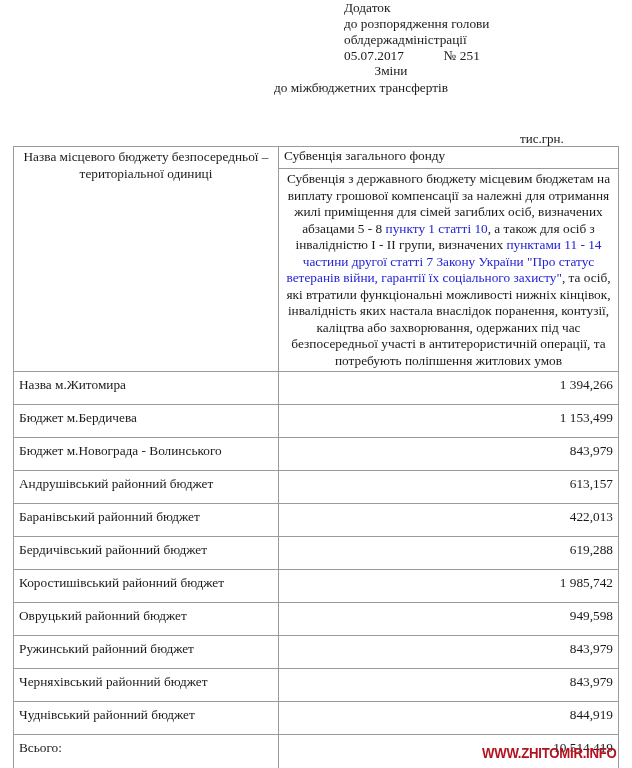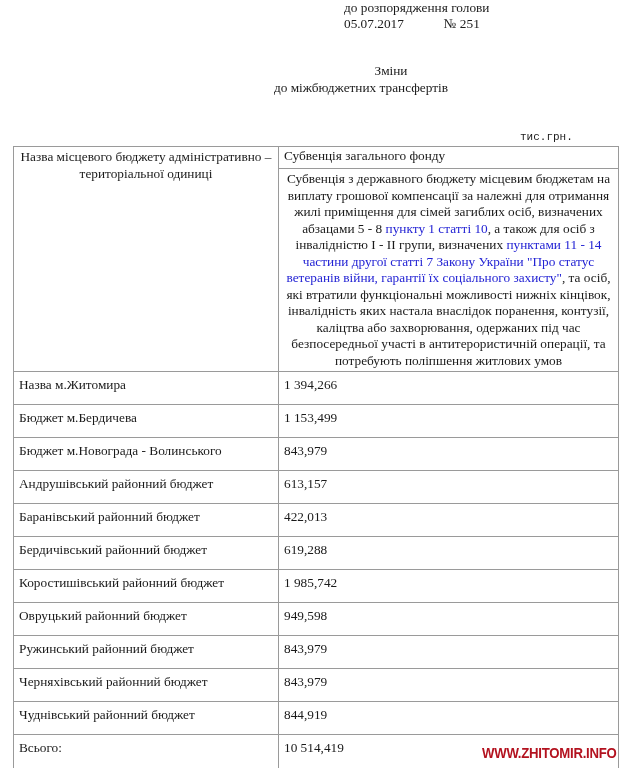--- a/index.html
+++ b/index.html
@@ -14,68 +14,70 @@
   .annex .date-line { white-space: pre; }
   .annex .num { margin-left: 40px; }
   .title-block {
     position: absolute; left: 0; width: 632px; top: 63px; text-align: center;
     line-height: 16.5px; font-size: 13.3px;
   }
   .title-block .t1 { padding-left: 150px; }
   .title-block .t2 { padding-left: 90px; }
   .title-block .t3 { padding-left: 90px; }
   .units {
-    position: absolute; left: 520px; top: 131px; font-size: 11px; font-family: Liberation Mono, monospace;
+    position: absolute; left: 520px; top: 131px; font-size: 13px;
   }
   table.budget {
     position: absolute; left: 13px; top: 146px; width: 605px;
     border-collapse: collapse; table-layout: fixed;
   }
   table.budget td {
     border: 1.5px solid #9a9a9a; padding: 0 5px; vertical-align: top;
     font-size: 13.3px; line-height: 16.5px;
   }
   table.budget col.c1 { width: 265px; }
   table.budget col.c2 { width: 340px; }
   .hdr-left { text-align: center; padding-top: 2px !important; }
   .hdr-right-top { height: 20px; padding-top: 1px !important; }
   .hdr-right-desc { text-align: center; padding-top: 2px !important; padding-bottom: 2px !important; margin-top: 24px; }
   .link { color: #2323d4; }
   tr.data-row td { height: 27px; padding-top: 5px !important; }
   tr.total-row td { height: 28px; padding-top: 5px !important; }
-  td.val { text-align: left; }
+  td.val { text-align: right; }
   .watermark {
     position: absolute; left: 482px; top: 744px;
     font-family: "Liberation Sans", "DejaVu Sans", sans-serif; font-weight: bold;
     font-size: 15px; letter-spacing: -0.3px; transform: scaleX(0.88); transform-origin: left top;
   }
 </style>
 </head>
 <body>
 
 <div class="annex">
+  <div>Додаток</div>
   <div>до розпорядження голови</div>
+  <div>облдержадміністрації</div>
   <div class="date-line"><span>05.07.2017</span><span class="num">№ 251</span></div>
 </div>
 
 <div class="title-block">
   <div class="t1">Зміни</div>
   <div class="t2">до міжбюджетних трансфертів</div>
 </div>
 
 <div class="units">тис.грн.</div>
 
 <table class="budget">
   <colgroup>
       <col class="c1">
       <col class="c2">
     </colgroup>
   <tbody id="tbody">
     <tr>
-      <td class="hdr-left" rowspan="2">Назва місцевого бюджету адміністративно – територіальної одиниці</td>
+      <td class="hdr-left" rowspan="2">Назва місцевого бюджету безпосередньої – територіальної одиниці</td>
       <td class="hdr-right-top">Субвенція загального фонду</td>
     </tr>
     <tr>
       <td class="hdr-right-desc"><span>Субвенція з державного бюджету місцевим бюджетам на виплату грошової компенсації за належні для отримання жилі приміщення для сімей загиблих осіб, визначених абзацами 5 - 8 </span><span class="link" style="color: rgb(35, 35, 212);">пункту 1 статті 10</span><span>, а також для осіб з інвалідністю I - II групи, визначених </span><span class="link" style="color: rgb(35, 35, 212);">пунктами 11 - 14 частини другої статті 7 Закону України "Про статус ветеранів війни, гарантії їх соціального захисту"</span><span>, та осіб, які втратили функціональні можливості нижніх кінцівок, інвалідність яких настала внаслідок поранення, контузії, каліцтва або захворювання, одержаних під час безпосередньої участі в антитерористичній операції, та потребують поліпшення житлових умов</span></td>
     </tr>
   <tr class="data-row">
         <td>Назва м.Житомира</td>
         <td class="val">1 394,266</td>
       </tr>
       <tr class="data-row">

